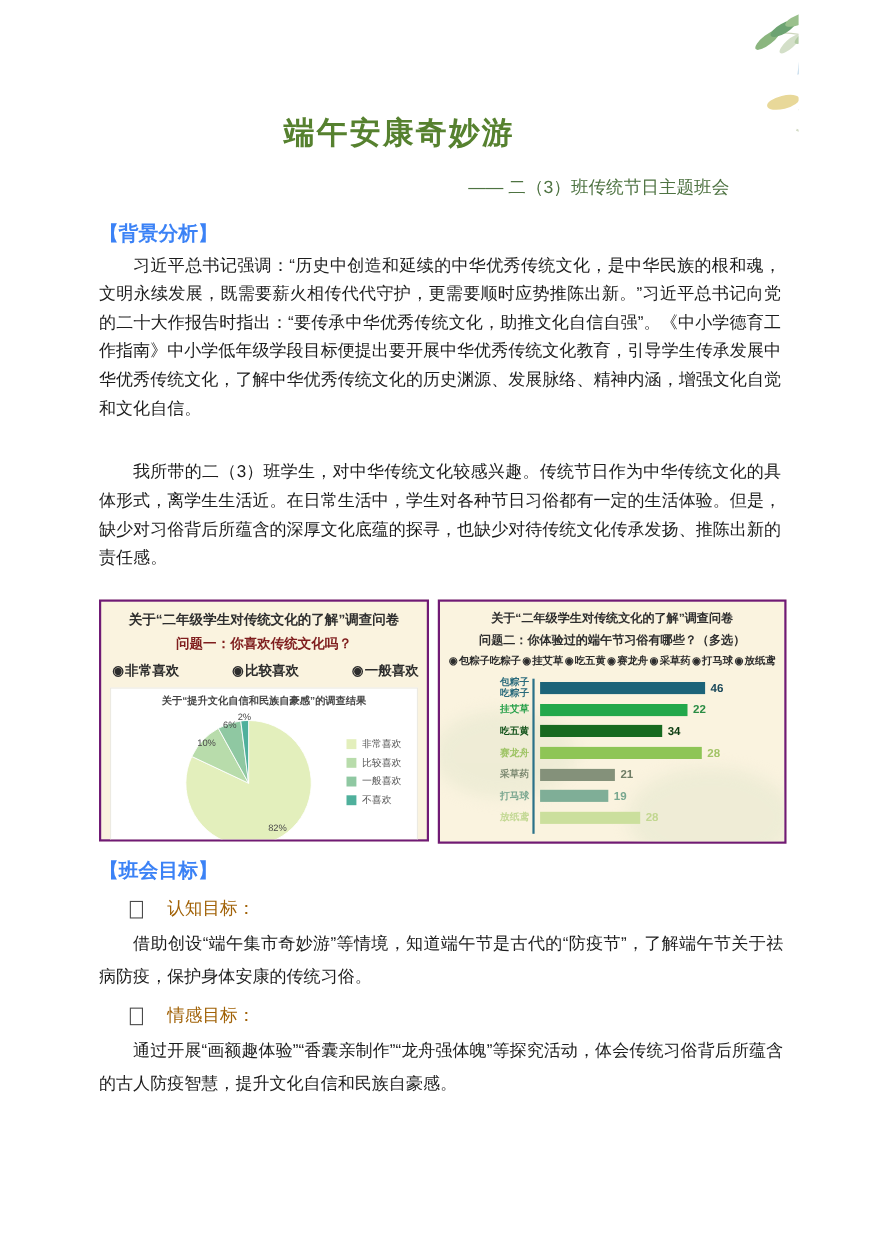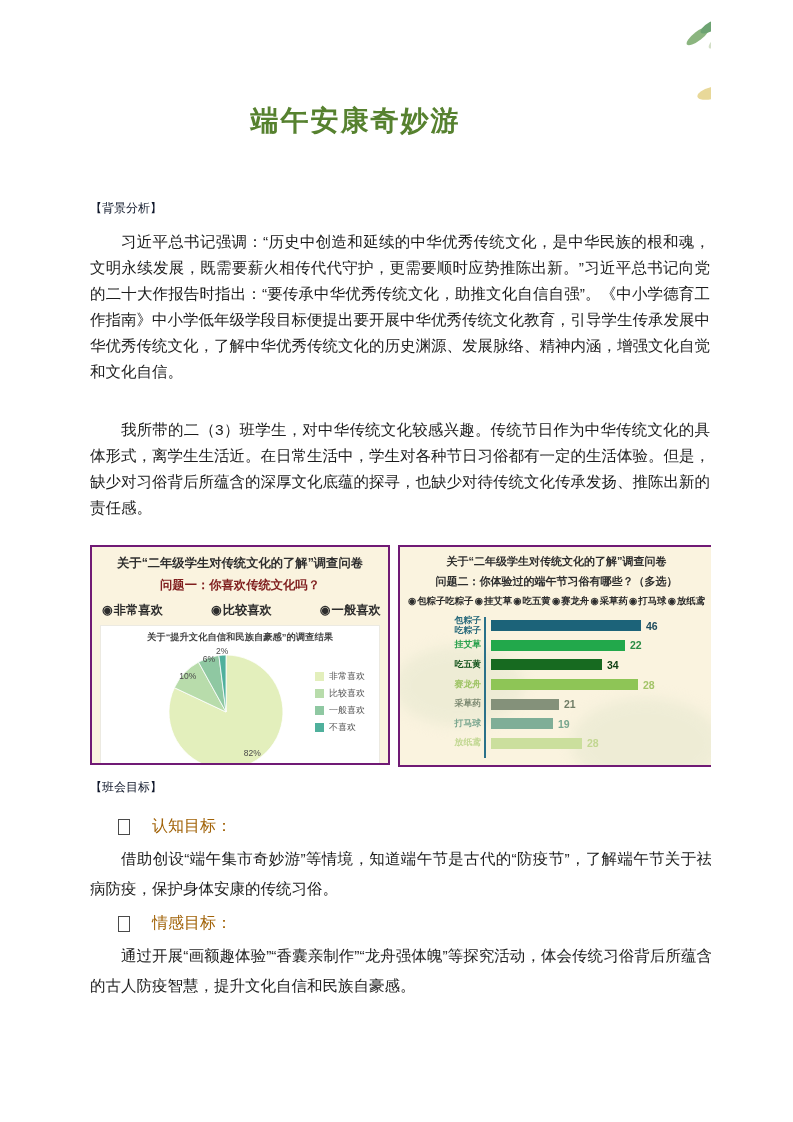--- a/index.html
+++ b/index.html
@@ -1,25 +1,25 @@
 <!DOCTYPE html>
 <html><head>
 <meta charset="utf-8">
 <style>
   html,body{margin:0;padding:0;background:#ffffff;}
   .page{position:relative;width:711px;height:1122px;background:#ffffff;overflow:hidden;
-        font-family:"Liberation Sans",sans-serif;color:#1c1c1c;}
+        font-family:"Liberation Sans",sans-serif;color:#1c1c1c;padding-left:15px;}
   
   .willow{position:absolute;left:628px;top:0;}
   
   .doc-title{position:absolute;top:102px;left:0;width:100%;text-align:center;
              font-size:28px;font-weight:bold;color:#56812f;letter-spacing:2px;}
   .doc-subtitle{position:absolute;top:160px;left:0;width:663px;text-align:right;
                 font-size:16px;color:#4e7342;}
-  .sect-head{position:absolute;left:90px;font-size:12px;font-weight:normal;color:#0f172a;}
+  .sect-head{position:absolute;left:90px;font-size:18px;font-weight:bold;color:#3b82f6;}
   .body-par{position:absolute;left:90px;width:620px;font-size:15.5px;line-height:26px;
             text-align:justify;text-indent:2em;color:#1c1c1c;margin:0;}
   
   .charts-row{position:absolute;top:545px;left:90px;display:flex;gap:8px;}
   .panel{box-sizing:border-box;background:#faf3df;border:2px solid #701a75;padding:5px 8px;position:relative;overflow:hidden;}
   .panel-q1{width:300px;height:220px;}
   .panel-q2{width:317px;height:222px;}
   .ph1{text-align:center;font-weight:bold;color:#2e2e2e;}
   .panel-q1 .ph1{font-size:12.3px;margin-top:3px;}
   .panel-q1 .ph2{font-size:12.3px;margin-top:5px;text-align:center;font-weight:bold;color:#7f1d1d;}
@@ -84,20 +84,21 @@
       <polygon points="106,64 122,74 103,83" fill="#8fb9da"></polygon>
       <path d="M106,83 Q104,95 98,100" stroke="#c9d2b6" stroke-width="1" fill="none"></path>
       <ellipse cx="84" cy="93" rx="15" ry="6" fill="#e6d48e" transform="rotate(-14 84 93)"></ellipse>
       <ellipse cx="119" cy="104" rx="4.5" ry="15" fill="#66a08d" transform="rotate(22 119 104)"></ellipse>
       <ellipse cx="143" cy="86" rx="3" ry="9" fill="#d8d4c0" transform="rotate(26 143 86)"></ellipse>
       <path d="M96,118 Q110,124 122,118" stroke="#cfd8c0" stroke-width="2" fill="none"></path>
     </g>
   </svg>
 
   <div class="doc-title">端午安康奇妙游</div>
+  <div class="doc-subtitle">—— 二（3）班传统节日主题班会</div>
 
   <div class="sect-head" style="top:200px;">【背景分析】</div>
   <p class="body-par" style="top:229px;">习近平总书记强调：“历史中创造和延续的中华优秀传统文化，是中华民族的根和魂，文明永续发展，既需要薪火相传代代守护，更需要顺时应势推陈出新。”习近平总书记向党的二十大作报告时指出：“要传承中华优秀传统文化，助推文化自信自强”。《中小学德育工作指南》中小学低年级学段目标便提出要开展中华优秀传统文化教育，引导学生传承发展中华优秀传统文化，了解中华优秀传统文化的历史渊源、发展脉络、精神内涵，增强文化自觉和文化自信。</p>
   <p class="body-par" style="top:417px;">我所带的二（3）班学生，对中华传统文化较感兴趣。传统节日作为中华传统文化的具体形式，离学生生活近。在日常生活中，学生对各种节日习俗都有一定的生活体验。但是，缺少对习俗背后所蕴含的深厚文化底蕴的探寻，也缺少对待传统文化传承发扬、推陈出新的责任感。</p>
 
   <div class="charts-row">
 
     <div class="panel panel-q1">
       <div class="ph1">关于“二年级学生对传统文化的了解”调查问卷</div>
       <div class="ph2">问题一：你喜欢传统文化吗？</div>

